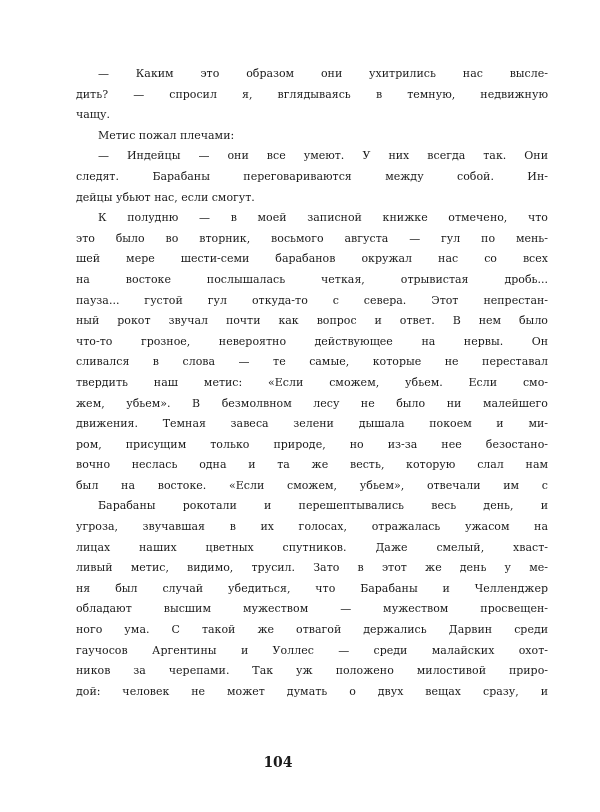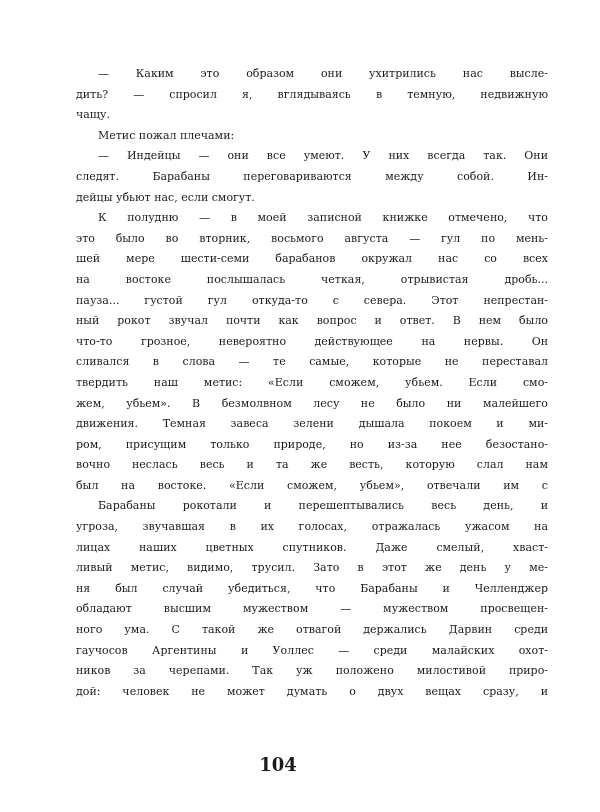--- a/index.html
+++ b/index.html
@@ -27,21 +27,21 @@
   }
   .line.last { text-align-last: left; }
   .line.indent { padding-left: 22px; }
   .page-number {
     position: absolute;
     left: 0; width: 556px;
     top: 754px;
     text-align: center;
     font-family: "DejaVu Serif", "Liberation Serif", serif;
     font-weight: bold;
-    font-size: 18px;
+    font-size: 14px;
     color: #1a1a1a;
   }
 </style>
 </head>
 <body>
 
 <div class="page" id="page-body">
     <div class="line indent">— Каким это образом они ухитрились нас высле-</div>
     <div class="line">дить? — спросил я, вглядываясь в темную, недвижную</div>
     <div class="line last">чащу.</div>
@@ -54,21 +54,21 @@
     <div class="line">шей мере шести-семи барабанов окружал нас со всех</div>
     <div class="line">на востоке послышалась четкая, отрывистая дробь...</div>
     <div class="line">пауза... густой гул откуда-то с севера. Этот непрестан-</div>
     <div class="line">ный рокот звучал почти как вопрос и ответ. В нем было</div>
     <div class="line">что-то грозное, невероятно действующее на нервы. Он</div>
     <div class="line">сливался в слова — те самые, которые не переставал</div>
     <div class="line">твердить наш метис: «Если сможем, убьем. Если смо-</div>
     <div class="line">жем, убьем». В безмолвном лесу не было ни малейшего</div>
     <div class="line">движения. Темная завеса зелени дышала покоем и ми-</div>
     <div class="line">ром, присущим только природе, но из-за нее безостано-</div>
-    <div class="line">вочно неслась весь и та же весть, которую слал нам</div>
+    <div class="line">вочно неслась одна и та же весть, которую слал нам</div>
     <div class="line">был на востоке. «Если сможем, убьем», отвечали им с</div>
     <div class="line indent">Барабаны рокотали и перешептывались весь день, и</div>
     <div class="line">угроза, звучавшая в их голосах, отражалась ужасом на</div>
     <div class="line">лицах наших цветных спутников. Даже смелый, хваст-</div>
     <div class="line">ливый метис, видимо, трусил. Зато в этот же день у ме-</div>
     <div class="line">ня был случай убедиться, что Барабаны и Челленджер</div>
     <div class="line">обладают высшим мужеством — мужеством просвещен-</div>
     <div class="line">ного ума. С такой же отвагой держались Дарвин среди</div>
     <div class="line">гаучосов Аргентины и Уоллес — среди малайских охот-</div>
     <div class="line">ников за черепами. Так уж положено милостивой приро-</div>

